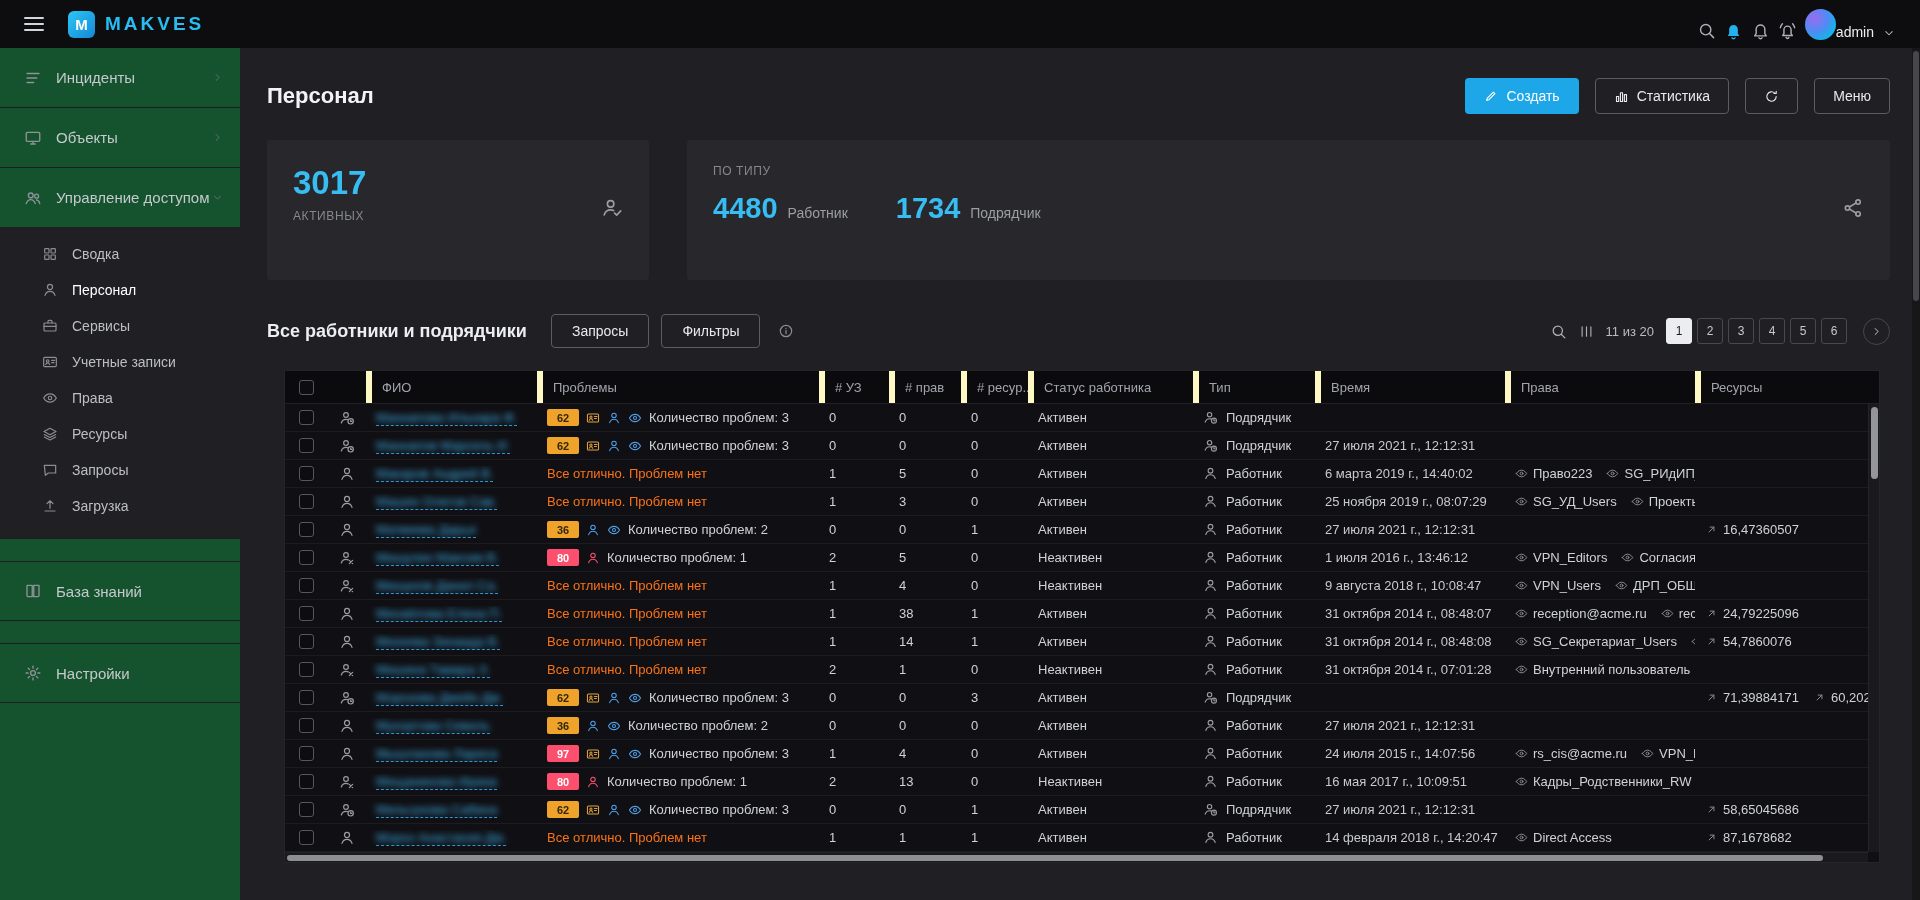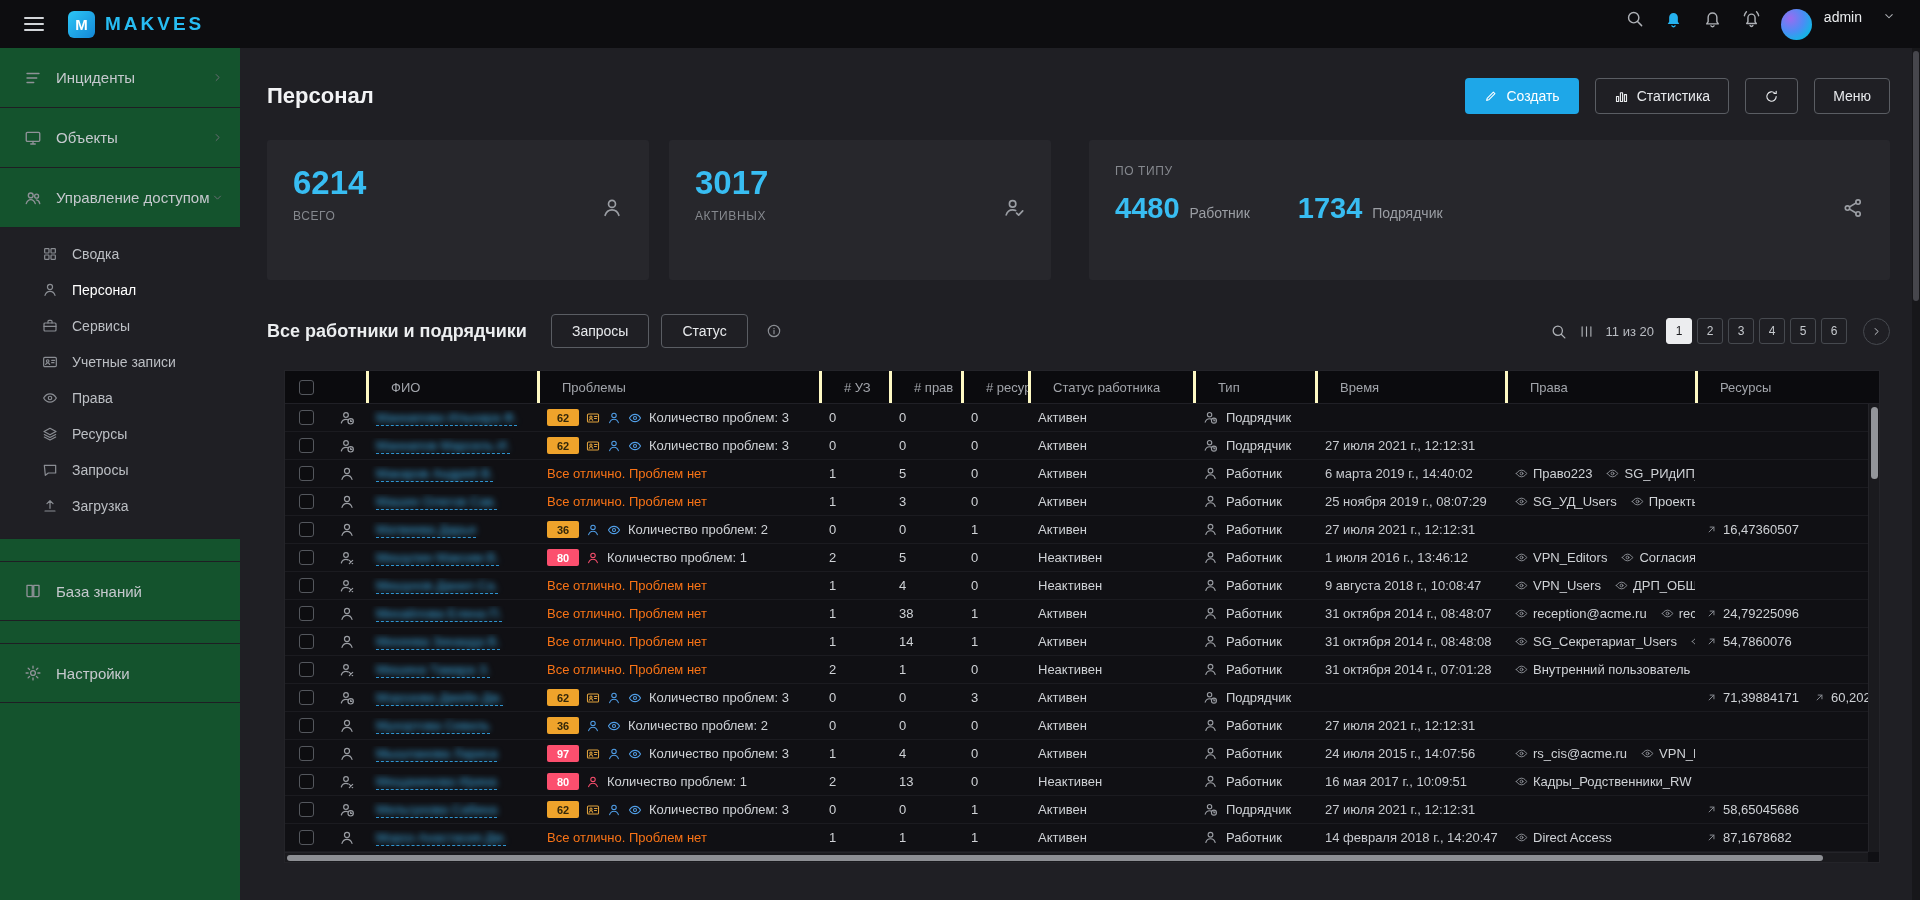--- a/index.html
+++ b/index.html
@@ -6,21 +6,21 @@
   html,body{width:1920px;height:900px;overflow:hidden}
   body{background:#1f1f24;color:#cfd2d6;font-family:"Liberation Sans",sans-serif;position:relative}
 
   
   .topbar{position:absolute;top:0;left:0;right:0;height:48px;background:#0d0d10;display:flex;align-items:center;padding:0 24px;z-index:6}
   .burger{width:20px;display:flex;flex-direction:column;gap:4px;cursor:pointer}
   .burger i{display:block;height:2px;background:#d2d5d9;border-radius:1px}
   .brand{display:flex;align-items:center;margin-left:24px;cursor:pointer}
   .brand-mark{width:27px;height:27px;border-radius:6px;background:linear-gradient(135deg,#2cc7f6,#1487d6);color:#fff;font-weight:bold;font-size:15px;display:flex;align-items:center;justify-content:center}
   .brand-text{color:#27bdf3;font-size:19px;font-weight:bold;letter-spacing:3px;margin-left:10px}
-  .top-right{margin-left:auto;display:flex;align-items:flex-start;gap:20px}
+  .top-right{margin-left:auto;display:flex;align-items:flex-end;gap:8px}
   .tico{color:#aeb1b6;display:inline-flex;cursor:pointer}
   .tico.accent{color:#25b1ee}
   .avatar{width:31px;height:31px;border-radius:50%;cursor:pointer;background:radial-gradient(circle at 30% 30%,#9a6cf0 0%,#4b8df5 45%,#16b3e6 75%,#0c74b8 100%)}
   .user{font-size:14px;color:#eceef0;cursor:pointer;margin-left:-8px}
 
   
   .sidebar{position:absolute;top:48px;left:0;bottom:0;width:240px;background:#14532d}
   .nav-item{height:60px;display:flex;align-items:center;padding:0 16px 0 24px;border-bottom:1px solid #1e1e23;cursor:pointer}
   .nico{color:#8f9298;display:inline-flex}
   .nlabel{flex:1;margin-left:14px;font-size:15px;color:#c6c9ce;white-space:nowrap;overflow:hidden}
@@ -65,21 +65,21 @@
   .count{font-size:13px;color:#b9bcc2}
   .pages{display:flex;gap:5px}
   .page{width:26px;height:26px;border:1px solid #46494f;border-radius:3px;background:transparent;color:#c6c9ce;font-size:12px;display:flex;align-items:center;justify-content:center;cursor:pointer;font-family:inherit}
   .page.active{background:#ecedef;color:#1d1d21;border-color:#ecedef}
   .next{width:27px;height:27px;border-radius:50%;border:1px solid #46494f;background:transparent;display:flex;align-items:center;justify-content:center;color:#c6c9ce;cursor:pointer;margin-left:4px}
 
   
   .table-wrap{position:relative;margin:22px 10px 0 17px;background:#101014;border:1px solid #242429}
   .thead,.trow{display:grid;grid-template-columns:42px 39px 171px 282px 70px 72px 67px 165px 122px 190px 190px 1fr;align-items:center}
   .thead{height:33px;background:#0b0b0e;border-bottom:1px solid #202026;color:#a2a5ab;font-size:13px;padding-right:11px}
-  .th{padding:0 22px;white-space:nowrap;overflow:hidden;border-left:3px solid #fef9c3;height:100%;display:flex;align-items:center}
+  .th{padding:0 10px;white-space:nowrap;overflow:hidden;border-left:6px solid #fef9c3;height:100%;display:flex;align-items:center}
   .th:first-child,.th:nth-child(2){border-left:none;justify-content:center;padding:0}
   .tbody{padding-bottom:10px}
   .trow{height:28px;border-bottom:1px solid #1b1b20;background:#101014;font-size:13px;margin-right:11px}
   .td{padding:0 10px;white-space:nowrap;overflow:hidden}
   .c-sel{display:flex;justify-content:center;padding:0}
   .cb{width:15px;height:15px;border:1px solid #54575d;border-radius:3px;background:#0d0d10;display:inline-block;cursor:pointer}
   .c-ico{display:flex;justify-content:center;padding:0;color:#9a9da3}
   .name{border-bottom:1px dashed #2f93cf;display:inline-block;max-width:100%;cursor:pointer}
   .blur{filter:blur(3.2px);color:#3cb1ec}
   .c-prob{display:flex;align-items:center;gap:7px}
@@ -368,30 +368,20 @@
             </svg>
           </span>
       </button>
       <button class="btn ghost">
         <span>Меню</span>
       </button>
     </div>
   </div>
 
   <div class="cards">
-    <section class="card c1">
-      <div class="card-value">6214</div>
-      <div class="card-label">ВСЕГО</div>
-      <span class="card-ico"><svg width="22" height="22" viewBox="0 0 24 24">
-            <g fill="none" stroke="currentColor" stroke-width="1.8" stroke-linecap="round" stroke-linejoin="round">
-              <circle cx="12" cy="7.5" r="3.8"></circle>
-              <path d="M4.5 20c1.2-4 4.2-6 7.5-6s6.3 2 7.5 6"></path>
-            </g>
-          </svg></span>
-    </section>
     <section class="card c2">
       <div class="card-value">3017</div>
       <div class="card-label">АКТИВНЫХ</div>
       <span class="card-ico"><svg width="22" height="22" viewBox="0 0 24 24">
             <g fill="none" stroke="currentColor" stroke-width="1.8" stroke-linecap="round" stroke-linejoin="round">
               <circle cx="10.5" cy="7.5" r="3.5"></circle>
               <path d="M3.5 19.5c1.1-3.7 3.9-5.5 7-5.5 1.2 0 2.3.3 3.3.8"></path>
               <path d="M14.8 17.5l2.3 2.3 4.4-4.6"></path>
             </g>
           </svg></span>
@@ -414,21 +404,21 @@
           </svg></span>
     </section>
   </div>
 
   <div class="toolbar">
     <h2>Все работники и подрядчики</h2>
     <button class="btn ghost">
       <span>Запросы</span>
     </button>
     <button class="btn ghost">
-      <span>Статус</span>
+      <span>Фильтры</span>
     </button>
     <span class="tinfo">
         <svg width="16" height="16" viewBox="0 0 24 24">
           <g fill="none" stroke="currentColor" stroke-width="1.8" stroke-linecap="round" stroke-linejoin="round">
             <circle cx="12" cy="12" r="8.5"></circle>
             <path d="M12 8v.3M12 11.2V16"></path>
           </g>
         </svg>
       </span>
     <div class="toolbar-right">

